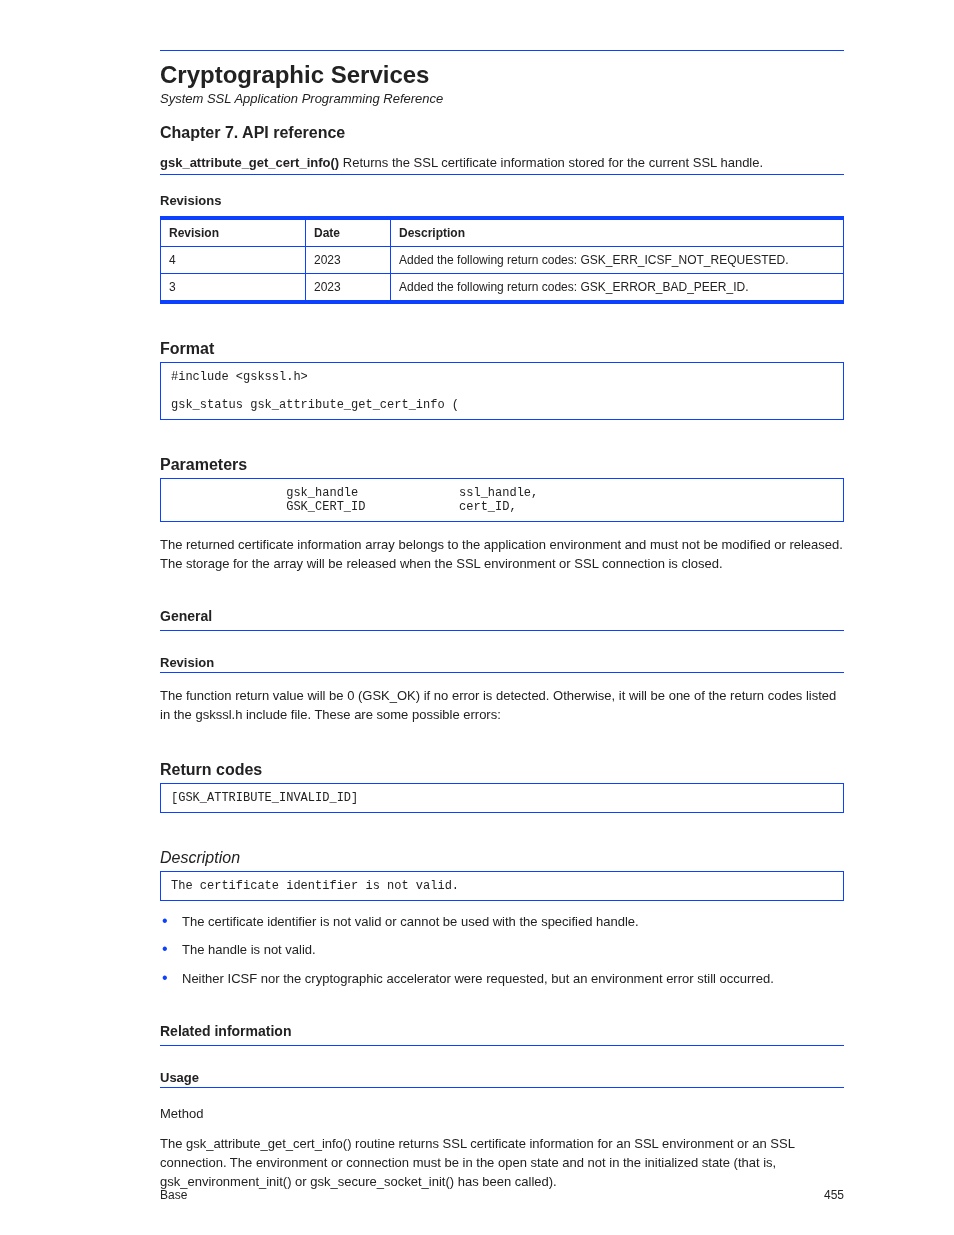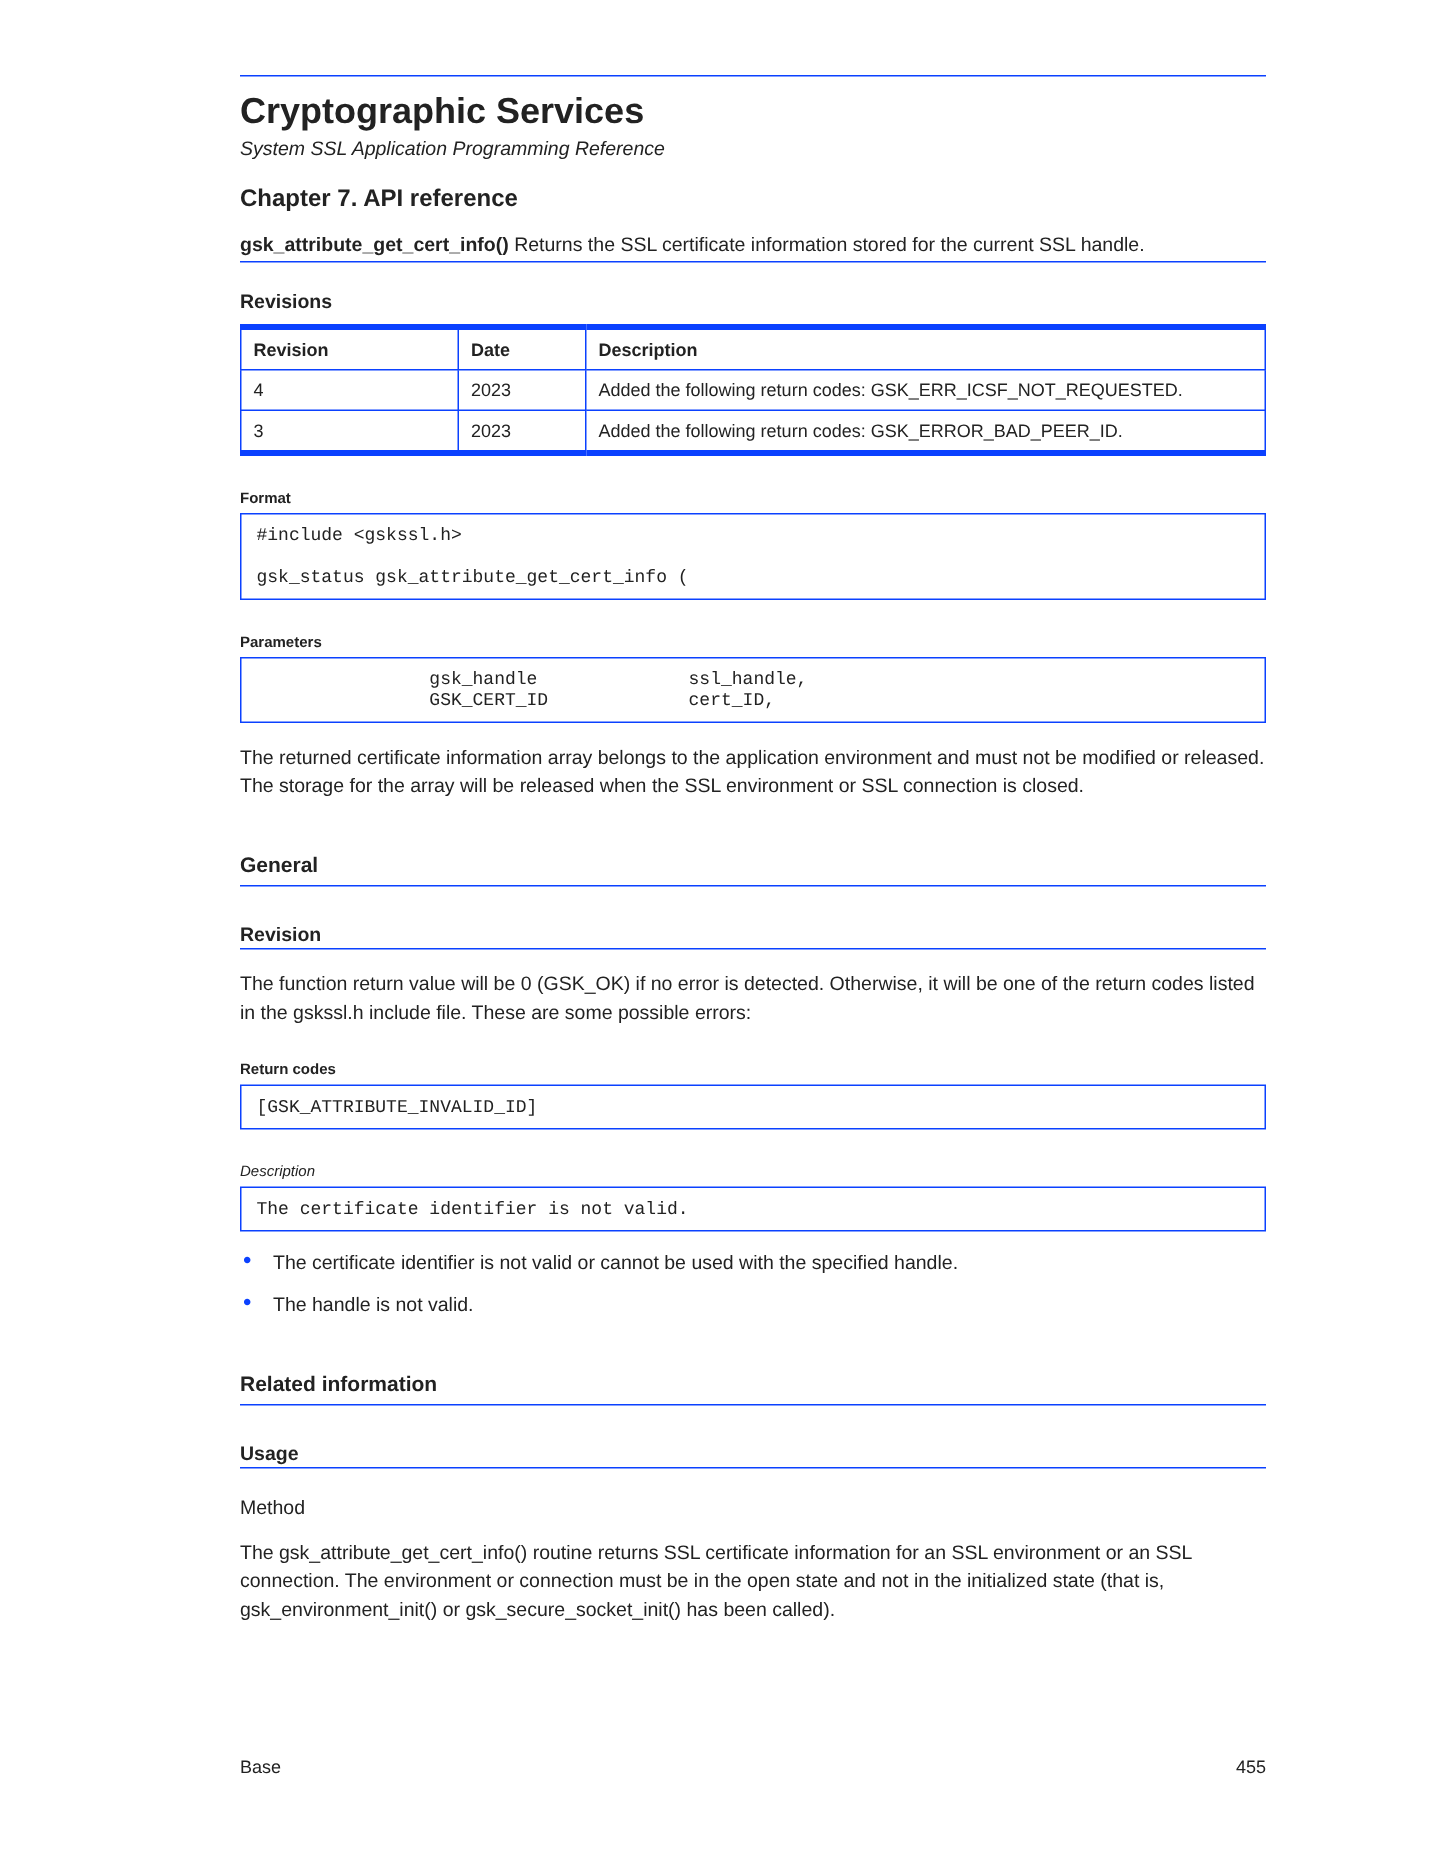--- a/index.html
+++ b/index.html
@@ -74,23 +74,23 @@
   }
   table.rev .top-border th {
     border-top: 4px solid #0b41ff;
   }
   table.rev tr.last td {
     border-bottom: 4px solid #0b41ff;
   }
   .col-rev { width: 145px; }
   .col-date { width: 85px; }
   .code-label {
-    font-size: 10px;
-    font-weight: bold;
-    margin: 23px 0 4px 0;
+    font-size: 16px;
+    font-weight: bold;
+    margin: 36px 0 4px 0;
   }
   .codebox {
     border: 1.2px solid #0b41ff;
     padding: 7px 10px;
     font-family: "Courier New", monospace;
     font-size: 12px;
     white-space: pre;
     overflow: hidden;
   }
   .para {
@@ -213,20 +213,21 @@
 
   <div class="code-label">Return codes</div>
   <div class="codebox">[GSK_ATTRIBUTE_INVALID_ID]</div>
 
   <div class="code-label" style="font-weight:normal;font-style:italic;">Description</div>
   <div class="codebox"><span class="mono-inline">The certificate identifier is not valid.</span></div>
 
   <ul class="notes">
     <li>The certificate identifier is not valid or cannot be used with the specified handle.</li>
     <li>The handle is not valid.</li>
+    <li>Neither ICSF nor the cryptographic accelerator were requested, but an environment error still occurred.</li>
   </ul>
 
   <div class="h2">Related information</div>
   <hr class="thin-rule">
 
   <div class="subsection-title">Usage</div>
   <hr class="thin-rule">
 
   <div class="method-label">Method</div>
 

